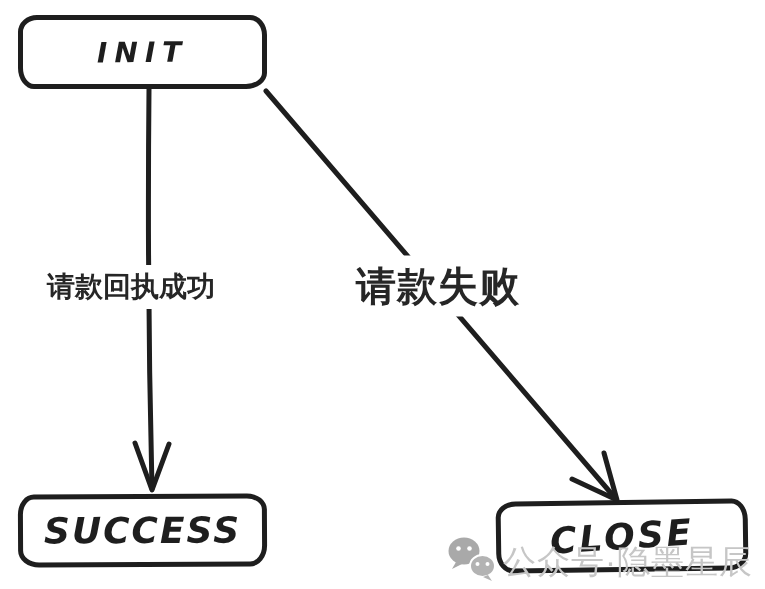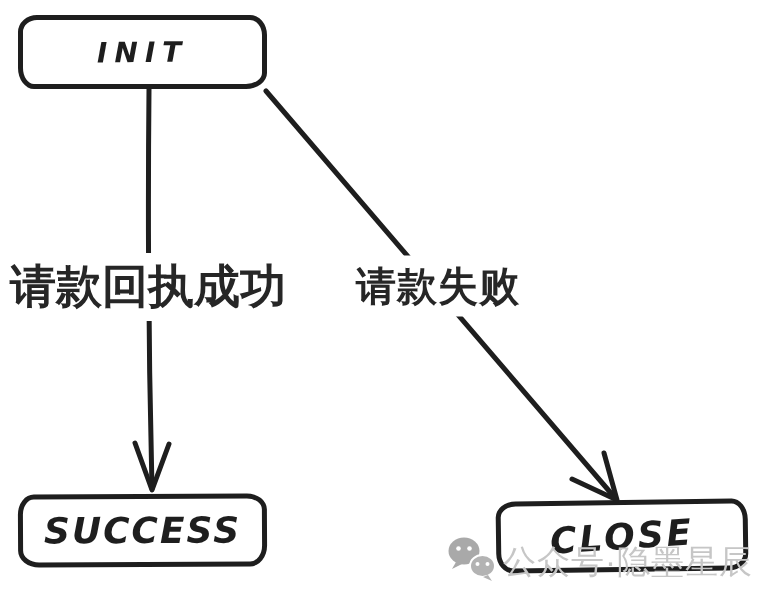--- a/index.html
+++ b/index.html
@@ -76,21 +76,21 @@
     position: absolute;
     z-index: 2;
     transform: translate(-50%, -50%);
     background: #ffffff;
     padding: 3px 2px;
     color: #262626;
     font-weight: 600;
     font-family: "Liberation Sans", "DejaVu Sans", sans-serif;
     white-space: nowrap;
   }
-  .edge-label-1 { left: 148px; top: 287px; font-size: 46px; }
+  .edge-label-1 { left: 131px; top: 287px; font-size: 28px; }
   .edge-label-2 { left: 438px; top: 286px; font-size: 40px; letter-spacing: 1px; }
 
   
   .watermark {
     position: absolute;
     left: 446px; top: 526px;
     z-index: 4;
     display: flex;
     align-items: center;
     gap: 5px;

